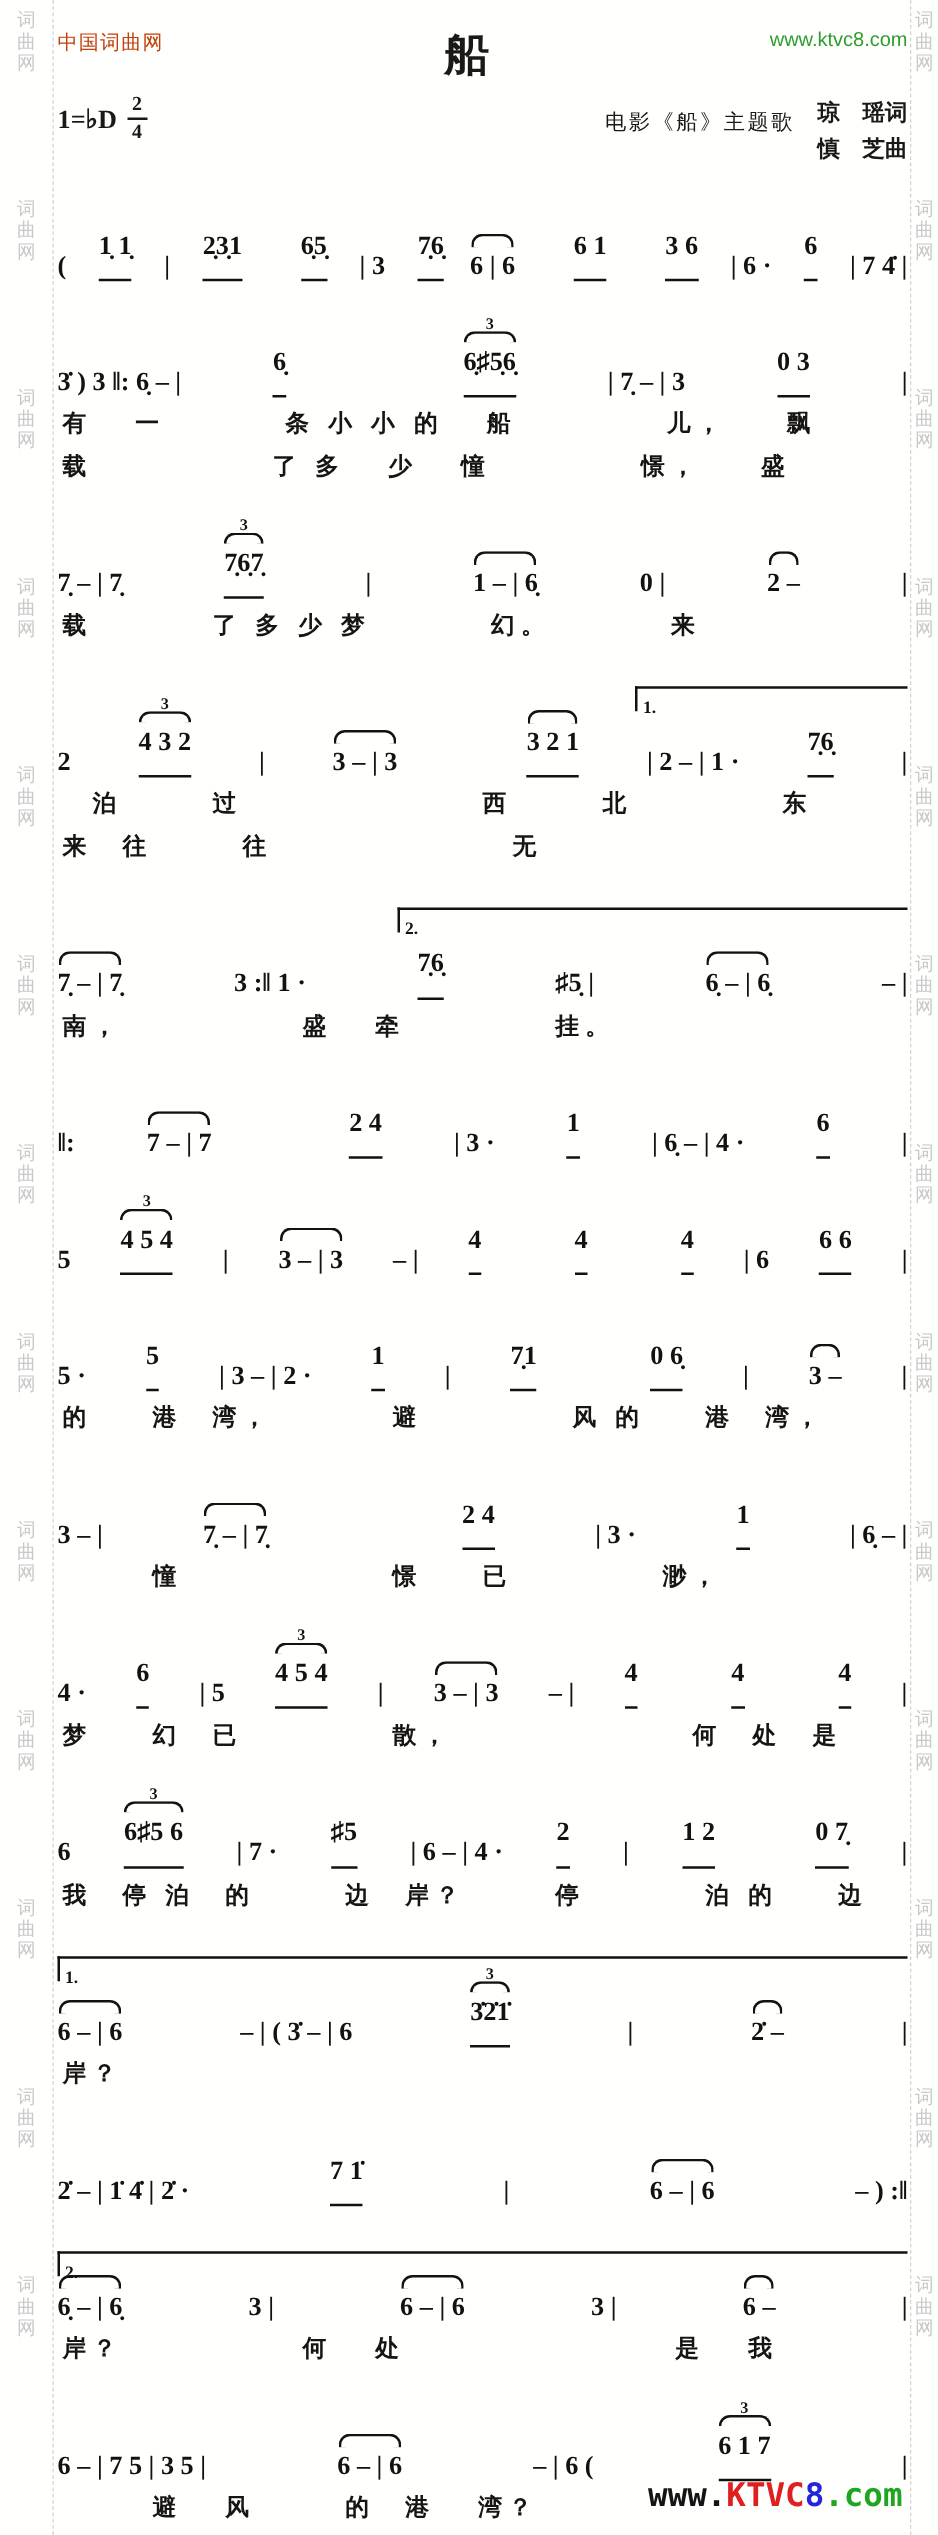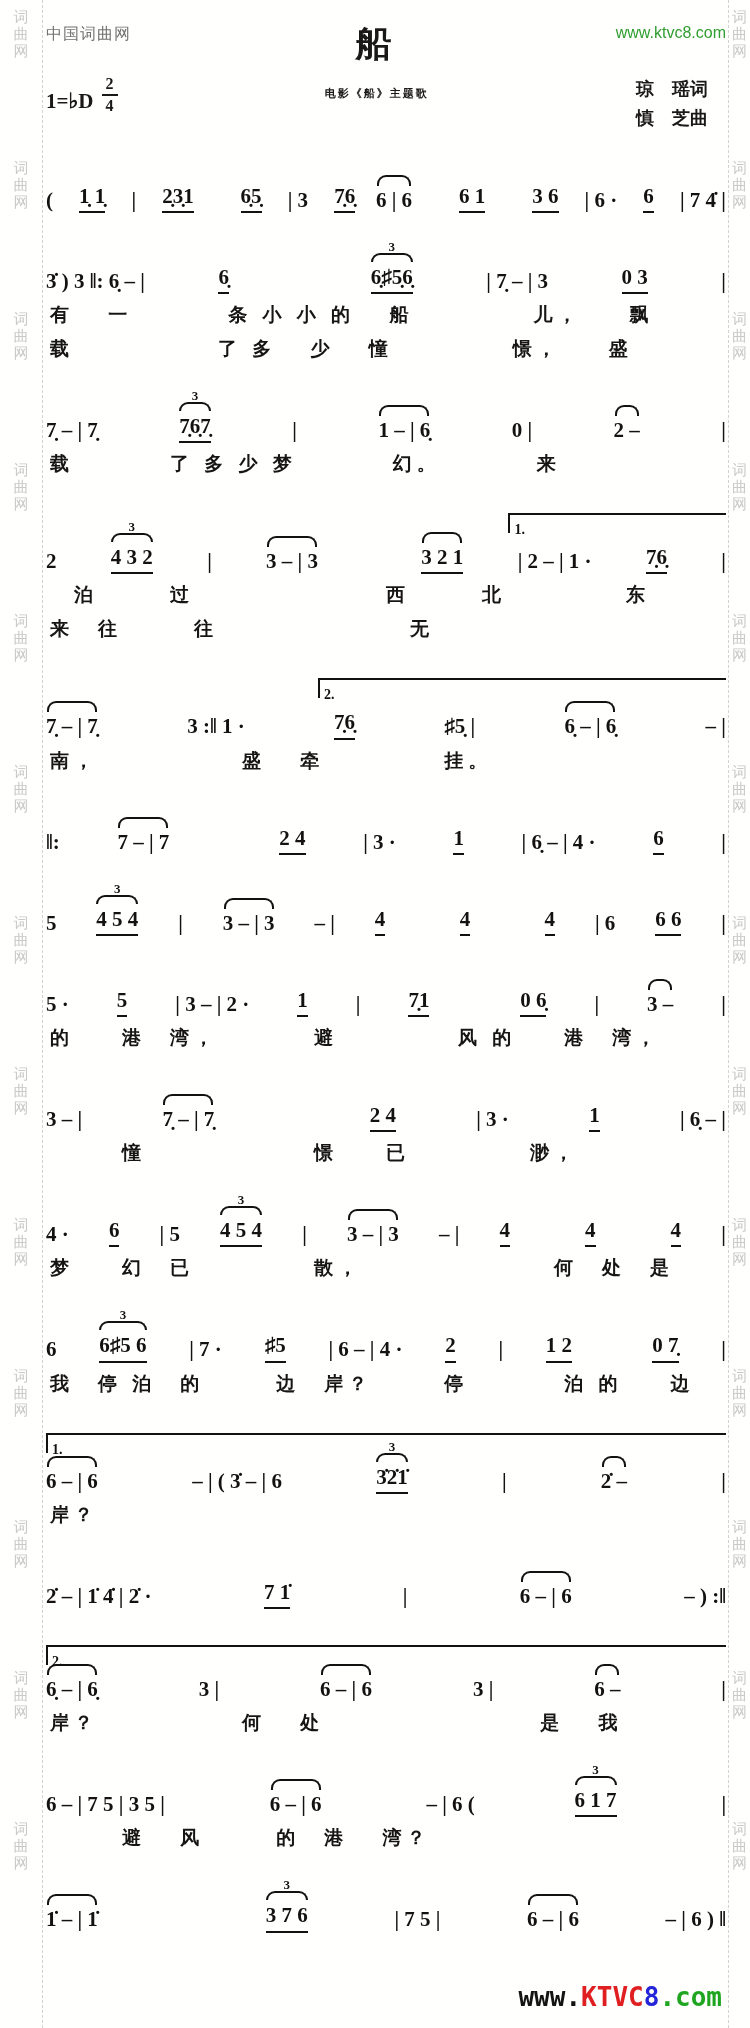--- a/index.html
+++ b/index.html
@@ -7,43 +7,43 @@
         font-family:"Liberation Sans",sans-serif;color:#1b1916;}
   
   .wm{position:absolute;top:0;bottom:0;color:#c9c9c9;font-size:15px;line-height:17px;
       text-align:center;z-index:1;}
   .wm-left{left:0;width:42px;border-right:1px dashed #d2d2d2;padding-top:8px;}
   .wm-right{right:0;width:21px;border-left:1px dashed #d2d2d2;padding-top:8px;overflow:hidden;}
   .wmg{margin-bottom:100px;}
   
   .content{position:absolute;left:46px;right:24px;top:0;z-index:2;}
   .topbar{display:flex;align-items:flex-start;justify-content:space-between;padding-top:24px;}
-  .site{color:#737373;font-size:16px;letter-spacing:1px;}
+  .site{color:#c2410c;font-size:16px;letter-spacing:1px;}
   .url{color:#2f9e2f;font-size:16px;}
   .bigtitle{font-size:36px;font-weight:900;line-height:1;margin-top:2px;
             font-family:"Liberation Serif",serif;}
   .meta{display:flex;justify-content:space-between;align-items:flex-start;margin-top:14px;}
-  .keysig{display:flex;align-items:flex-end;font-weight:700;font-size:21px;
+  .keysig{display:flex;align-items:center;font-weight:700;font-size:21px;
           font-family:"Liberation Serif",serif;}
   .ts{display:inline-flex;flex-direction:column;align-items:center;line-height:1;
       margin-left:8px;font-size:16px;font-weight:700;}
   .ts .top{border-bottom:2px solid #1b1916;padding:0 4px 2px;}
   .ts .bot{padding-top:2px;}
-  .subtitle{flex:1;text-align:center;font-weight:700;font-size:11px;letter-spacing:2px;
+  .subtitle{flex:1;text-align:right;font-weight:400;font-size:17px;letter-spacing:2px;
             padding-top:10px;}
-  .credits{text-align:left;font-weight:700;font-size:18px;line-height:1.6;min-width:90px;font-family:Liberation Mono, monospace;}
+  .credits{text-align:right;font-weight:700;font-size:18px;line-height:1.6;min-width:90px;}
   
   #score{margin-top:26px;}
   .sys{margin-bottom:28px;}
   .notesrow{position:relative;display:flex;justify-content:space-between;align-items:flex-end;
             font-family:"Liberation Serif",serif;font-weight:700;font-size:21px;
             color:#141210;white-space:pre;padding-top:24px;line-height:1.2;}
   .notesrow.has-volta{padding-top:40px;}
   .tok{position:relative;display:inline-block;}
-  .tok.u{border-bottom:2.5px solid #141210;padding-bottom:2px;}
+  .tok.u{border-bottom:2.5px solid #141210;padding-bottom:14px;}
   .tok.slur::before{content:"";position:absolute;left:1px;right:1px;top:-13px;height:9px;
       border:2.5px solid #141210;border-bottom:none;border-radius:9px 9px 0 0;}
   .tok.tri::before{content:"";position:absolute;left:0;right:0;top:-12px;height:7px;
       border:2.5px solid #141210;border-bottom:none;border-radius:9px 9px 0 0;}
   .tok.tri::after{content:attr(data-tri);position:absolute;top:-26px;left:50%;
       transform:translateX(-50%);font-size:13px;font-weight:700;}
   .volta{position:absolute;top:8px;height:20px;border-top:2.5px solid #141210;
       border-left:2.5px solid #141210;box-sizing:border-box;}
   .volta span{display:inline-block;font-size:14px;font-weight:700;padding:1px 0 0 4px;
       font-family:"Liberation Serif",serif;}

